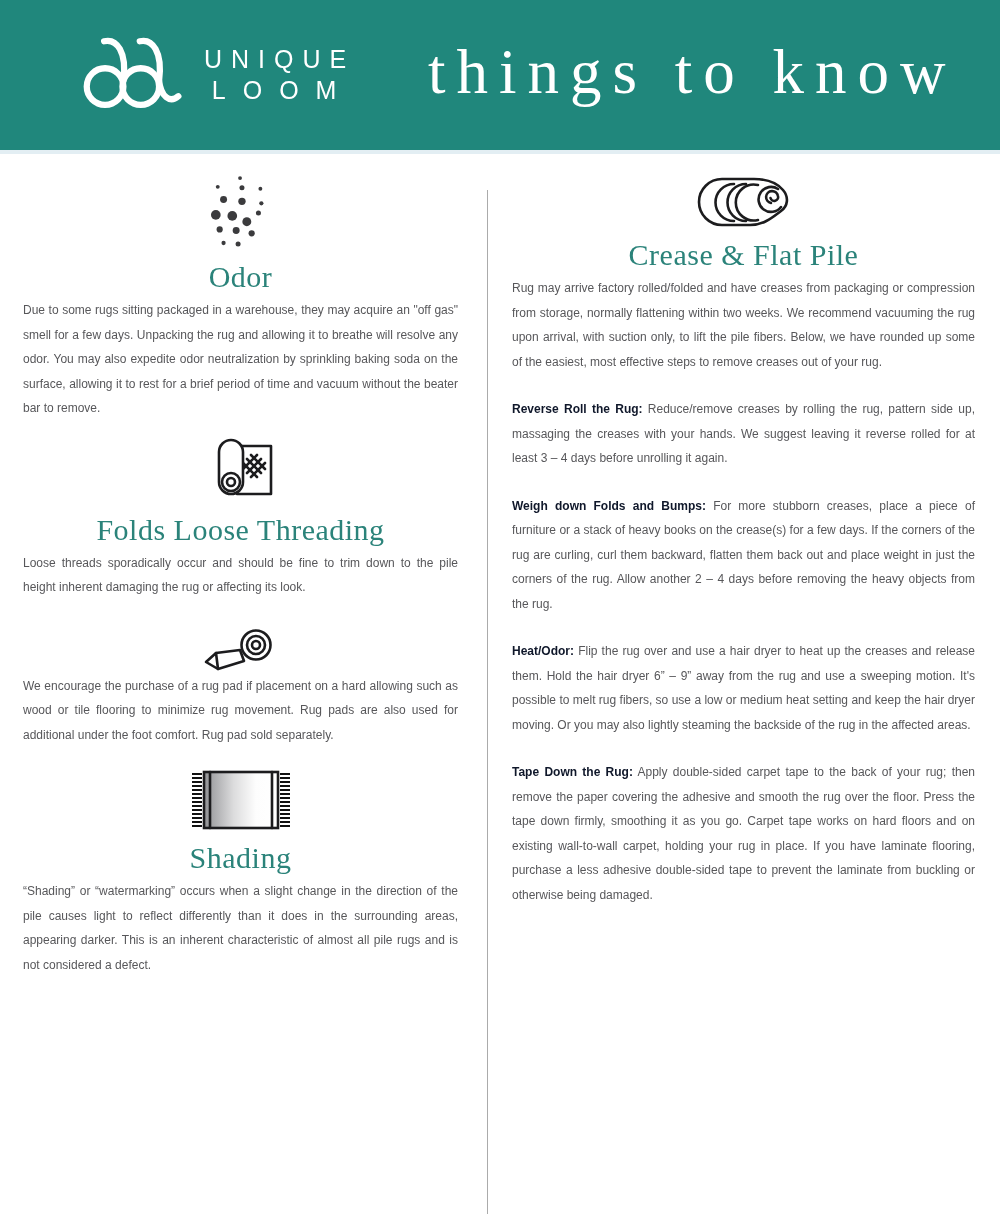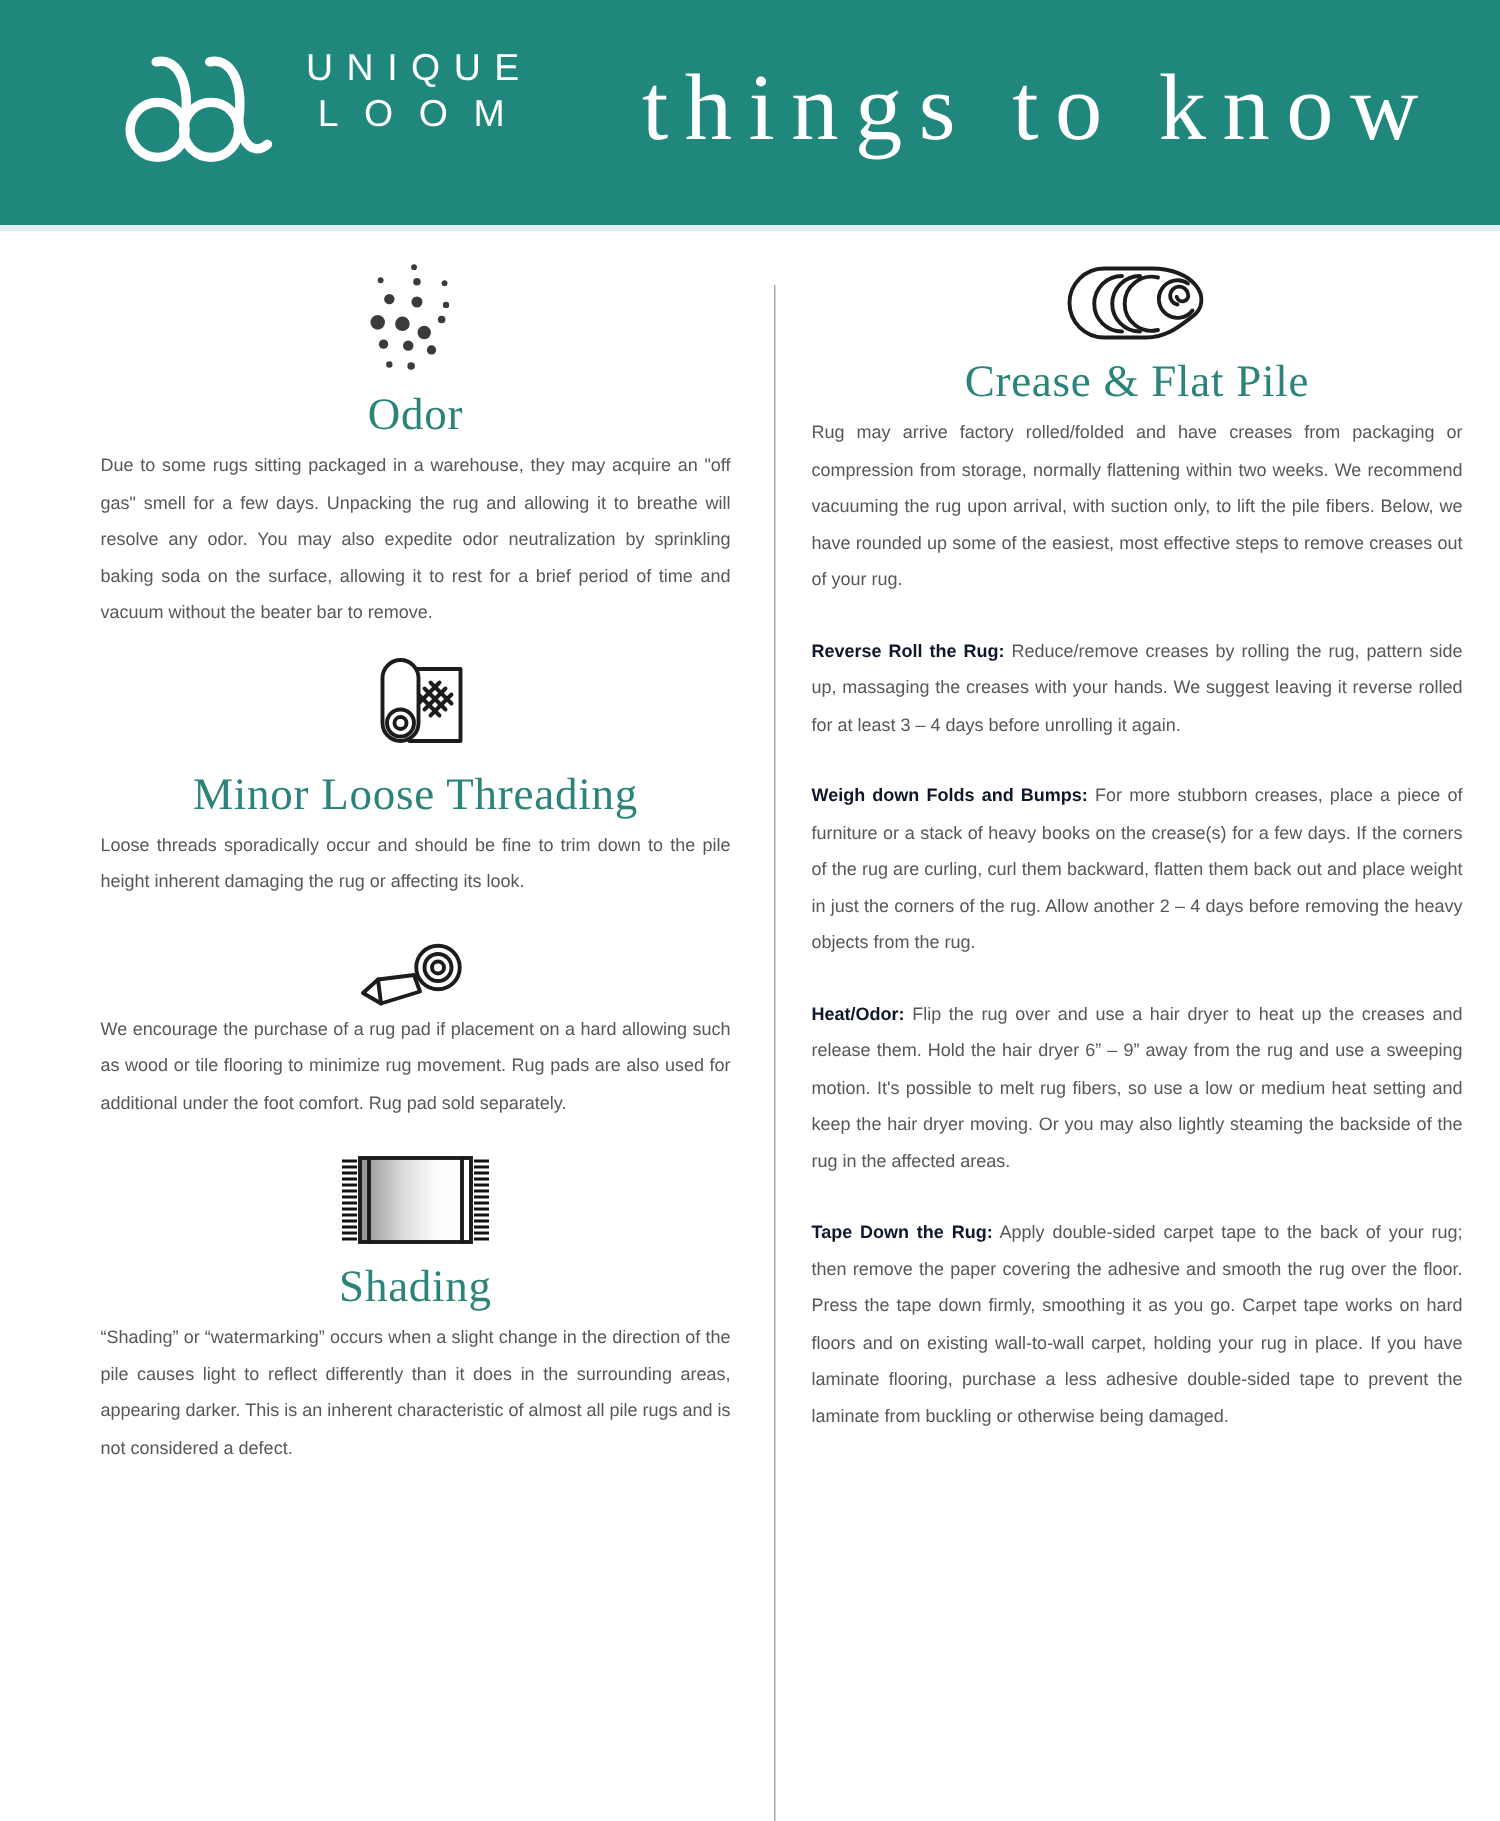--- a/index.html
+++ b/index.html
@@ -7,34 +7,34 @@
     width:1000px;height:1214px;position:relative;background:#ffffff;
     font-family:"Liberation Sans",sans-serif;overflow:hidden;
   }
   
   .header{
     position:relative;height:150px;background:#20877C;
     border-bottom:4px solid #e3eef3;box-sizing:content-box;
   }
   .logo{
     position:absolute;left:80px;top:50%;transform:translateY(-50%);
-    display:flex;gap:16px;
+    display:flex;align-items:center;gap:16px;
   }
   .logo svg{display:block;}
   .brand{color:#ffffff;text-align:center;font-weight:400;}
   .brand .l1{font-size:25px;letter-spacing:9px;line-height:1.25;}
   .brand .l2{font-size:25px;letter-spacing:17px;line-height:1.25;margin-left:6px;}
   .page-title{
     position:absolute;left:428px;top:50%;transform:translateY(-54%);
     color:#ffffff;font-family:"Liberation Serif",serif;
     font-size:63px;letter-spacing:11px;white-space:nowrap;font-weight:400;
   }
   
   .content{display:flex;height:1060px;}
-  .col-left{width:487px;box-sizing:border-box;padding:16px 29px 0 38px;margin-left:29px;}
+  .col-left{width:487px;box-sizing:border-box;padding:16px 29px 0 23px;}
   .divider{width:1px;background:#ababab;margin-top:36px;}
   .col-right{flex:1;box-sizing:border-box;padding:20px 25px 0 24px;}
   
   .icon-box{display:flex;justify-content:center;}
   h2.sec{
     font-family:"Liberation Serif",serif;font-weight:500;color:#2B837A;
     font-size:30px;text-align:center;margin:10px 0 4px;letter-spacing:.5px;
   }
   p.body{
     font-size:12px;line-height:24.5px;color:#57575A;text-align:justify;
@@ -115,21 +115,21 @@
               <line x1="44" y1="39" x2="58" y2="25"></line>
                 <line x1="36" y1="25" x2="50" y2="39"></line>
               <line x1="40" y1="21" x2="54" y2="35"></line>
                 <line x1="44" y1="17" x2="58" y2="31"></line>
             </g>
             <rect class="whitefill" x="12" y="2" width="24" height="54" rx="12"></rect>
             <circle class="whitefill" cx="24" cy="44" r="9"></circle>
             <circle class="stroked" cx="24" cy="44" r="4"></circle>
           </svg>
         </div>
-        <h2 class="sec">Minor Loose Threading</h2>
+        <h2 class="sec">Folds Loose Threading</h2>
         <p class="body">Loose threads sporadically occur and should be fine to trim down to the pile height inherent damaging the rug or affecting its look.</p>
       </div>
 
       <div class="sec-pad">
         <div class="icon-box">
           <svg width="74" height="50" viewBox="0 0 74 50">
             <polygon class="whitefill" points="36,26 12,29 2,38 14,45 40,37"></polygon>
             <line class="stroked" x1="12" y1="29" x2="14" y2="45"></line>
             <circle class="whitefill" cx="52" cy="21" r="14.5"></circle>
             <circle class="stroked" cx="52" cy="21" r="9"></circle>

